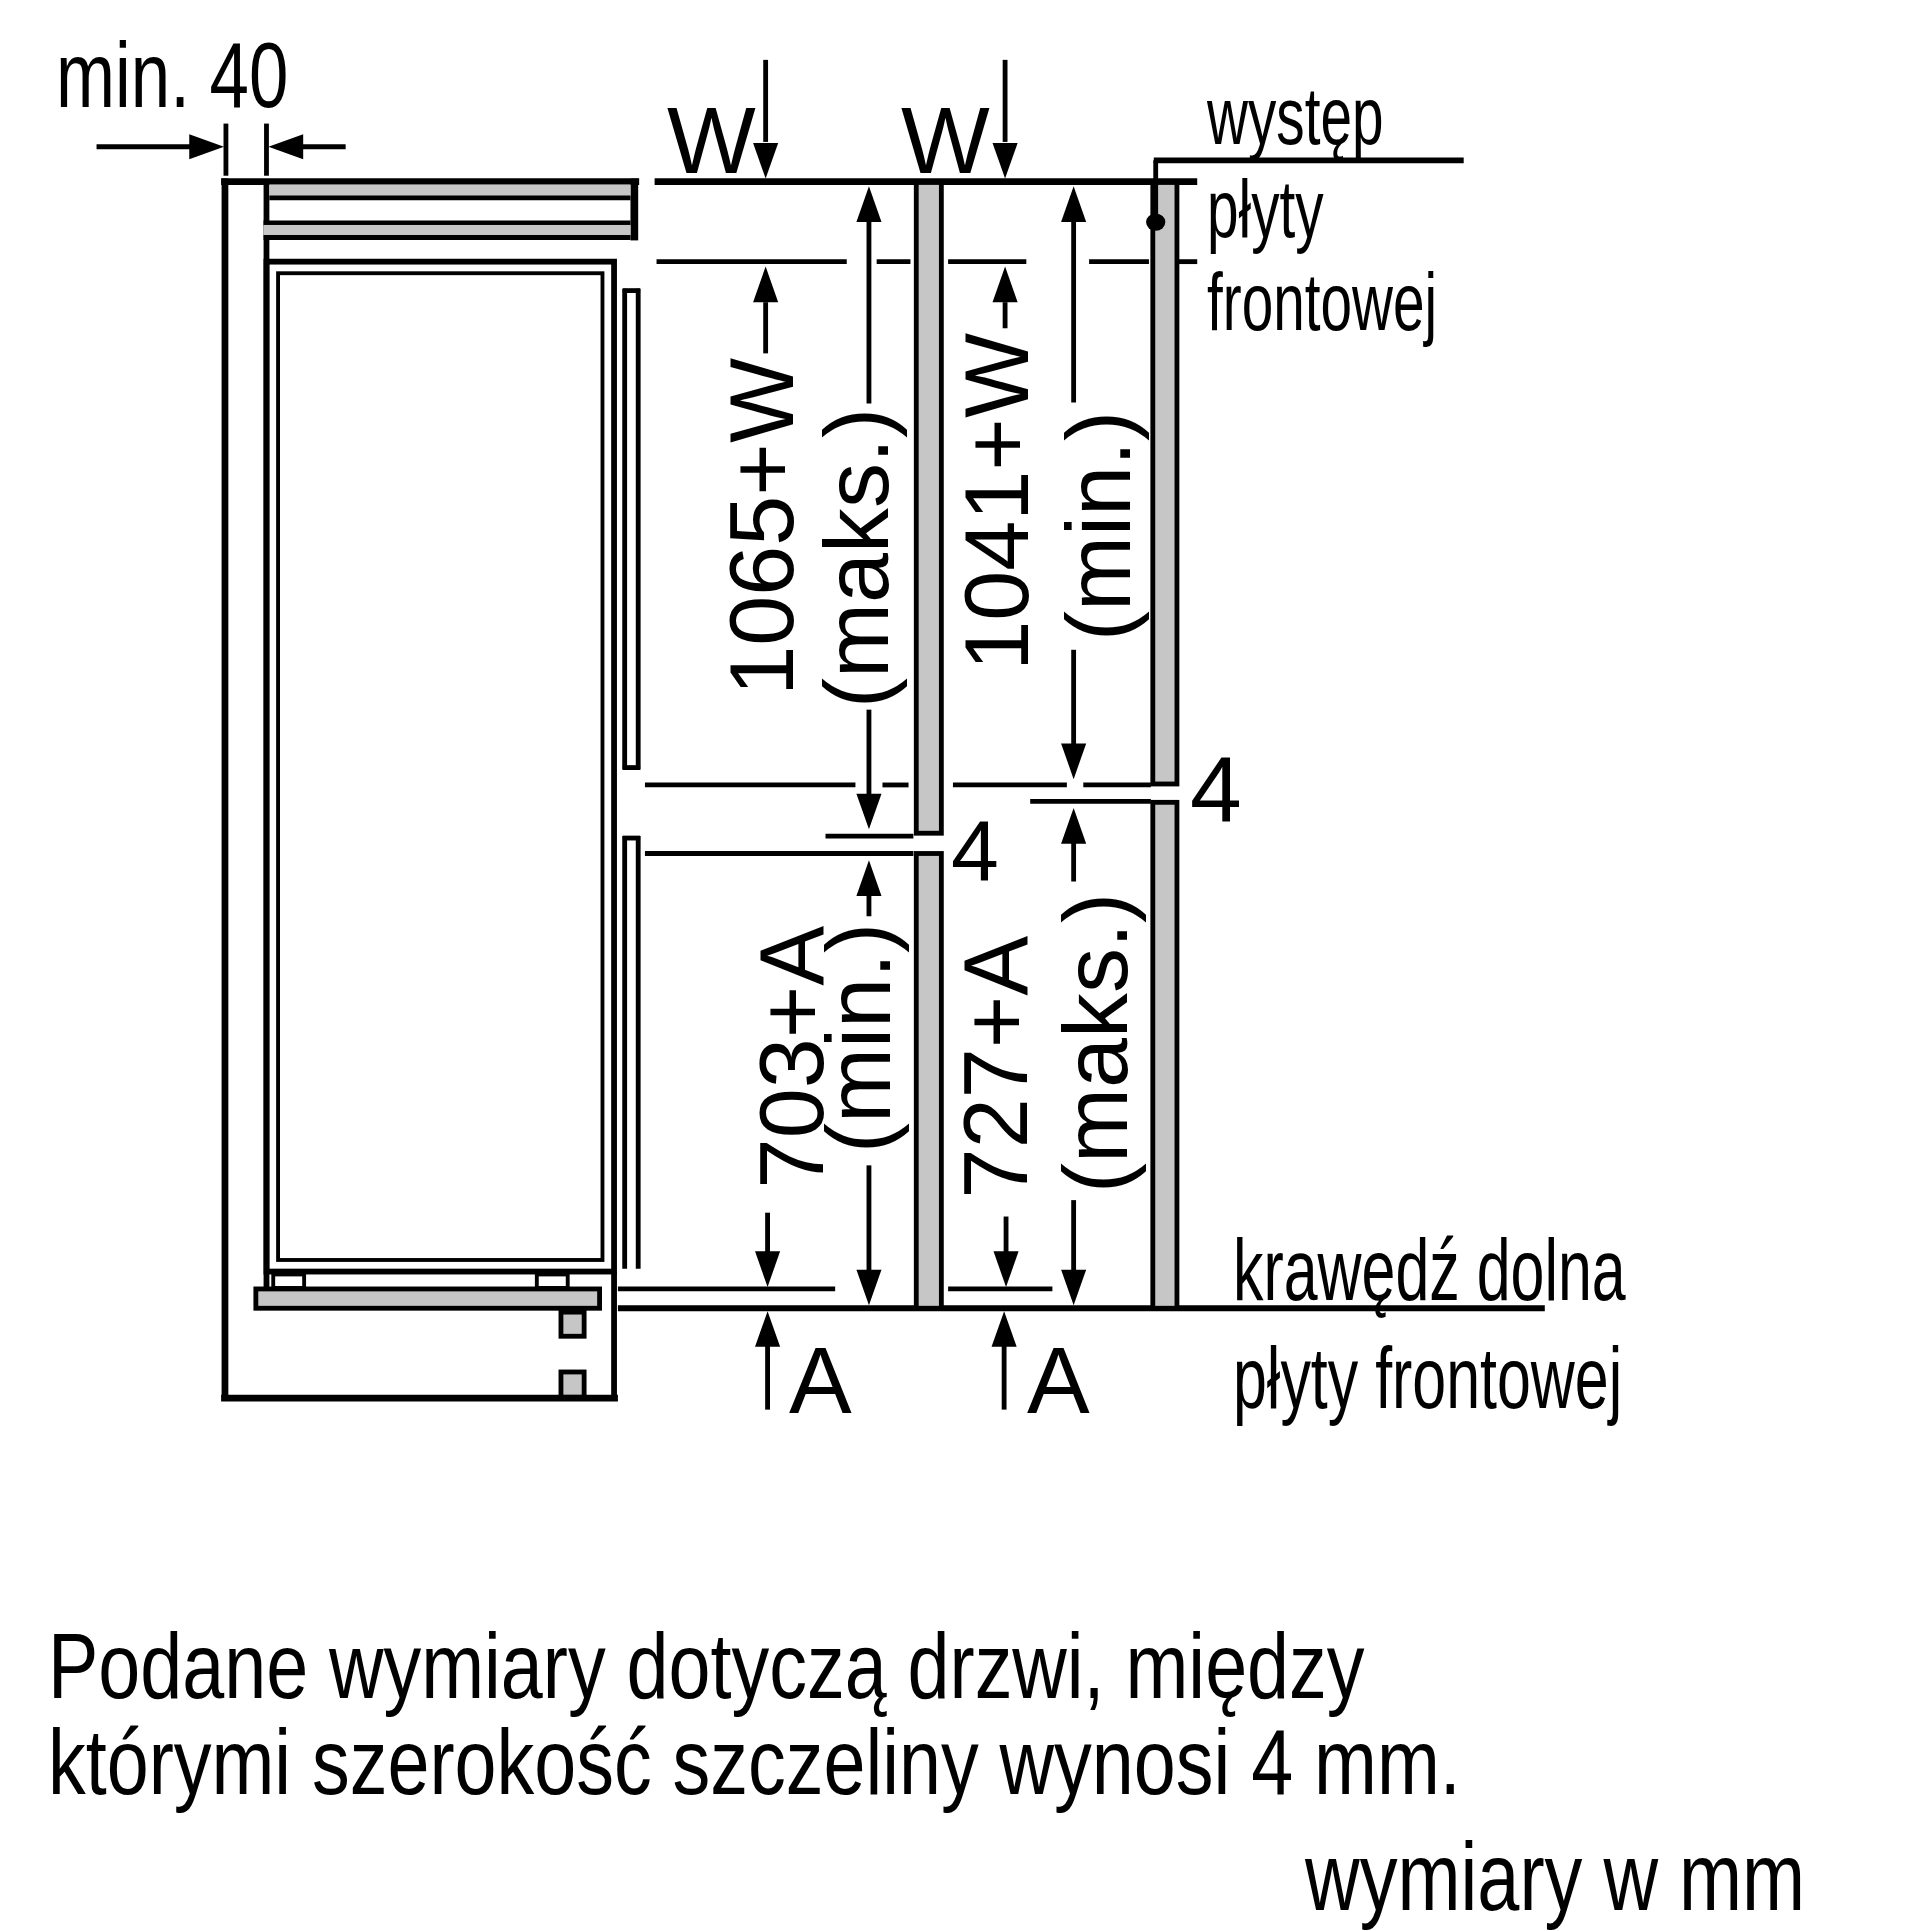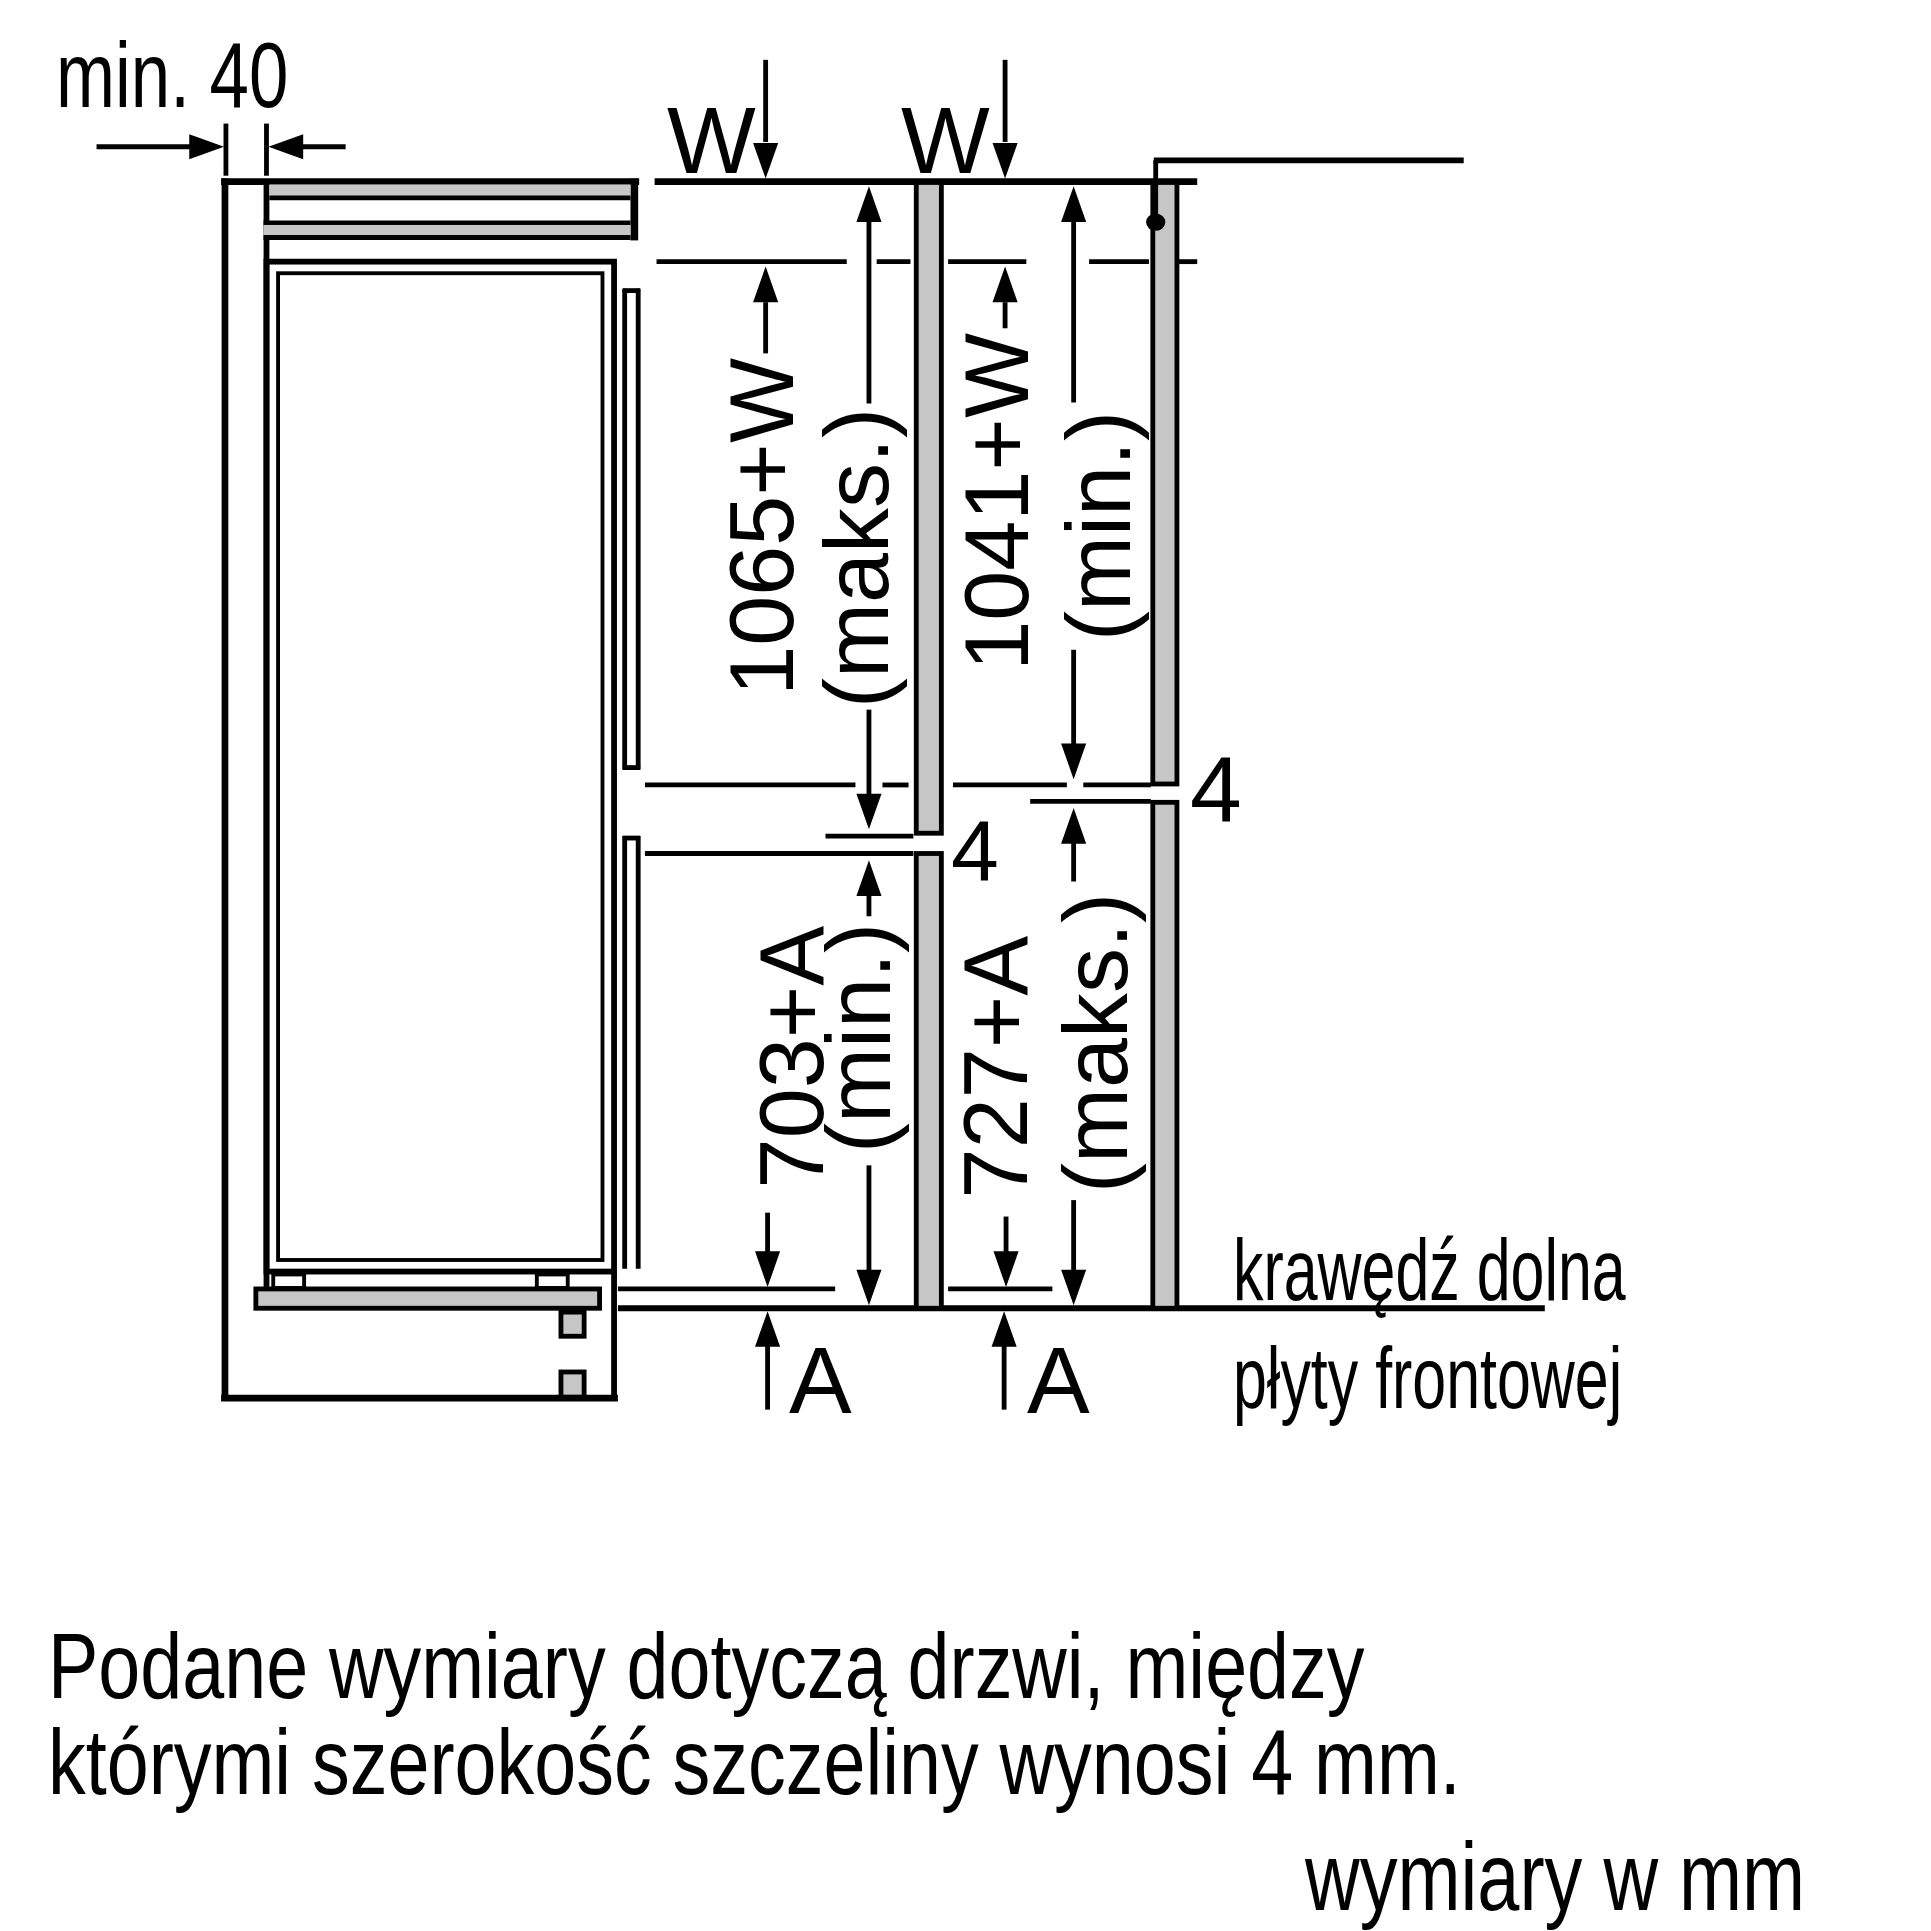--- a/index.html
+++ b/index.html
@@ -147,20 +147,25 @@
       <line x1="1040" y1="1394" x2="1040" y2="1460" stroke-width="5"></line>
       <polygon points="1040,1358 1027,1395 1053,1395" stroke="none"></polygon>
     </g>
   </svg>
 
   <div class="lbl f95 sqz77" style="left:56px;top:29px">min. 40</div>
 
   <div class="lbl f97" style="left:667px;top:94px">W</div>
   <div class="lbl f97" style="left:901px;top:94px">W</div>
 
+  <div class="lbl" style="left:1207px;top:70px">
+    <div class="f84 sqz70">występ</div>
+    <div class="f84 sqz70">płyty</div>
+    <div class="f84 sqz70">frontowej</div>
+  </div>
 
   <div class="rot" style="left:762px;top:527px">1065+W</div>
   <div class="rot" style="left:857px;top:558px">(maks.)</div>
   <div class="rot" style="left:997px;top:502px">1041+W</div>
   <div class="rot" style="left:1099px;top:526px">(min.)</div>
   <div class="rot" style="left:792px;top:1057px">703+A</div>
   <div class="rot" style="left:859px;top:1038px">(min.)</div>
   <div class="rot" style="left:996px;top:1067px">727+A</div>
   <div class="rot" style="left:1096px;top:1043px">(maks.)</div>
 

